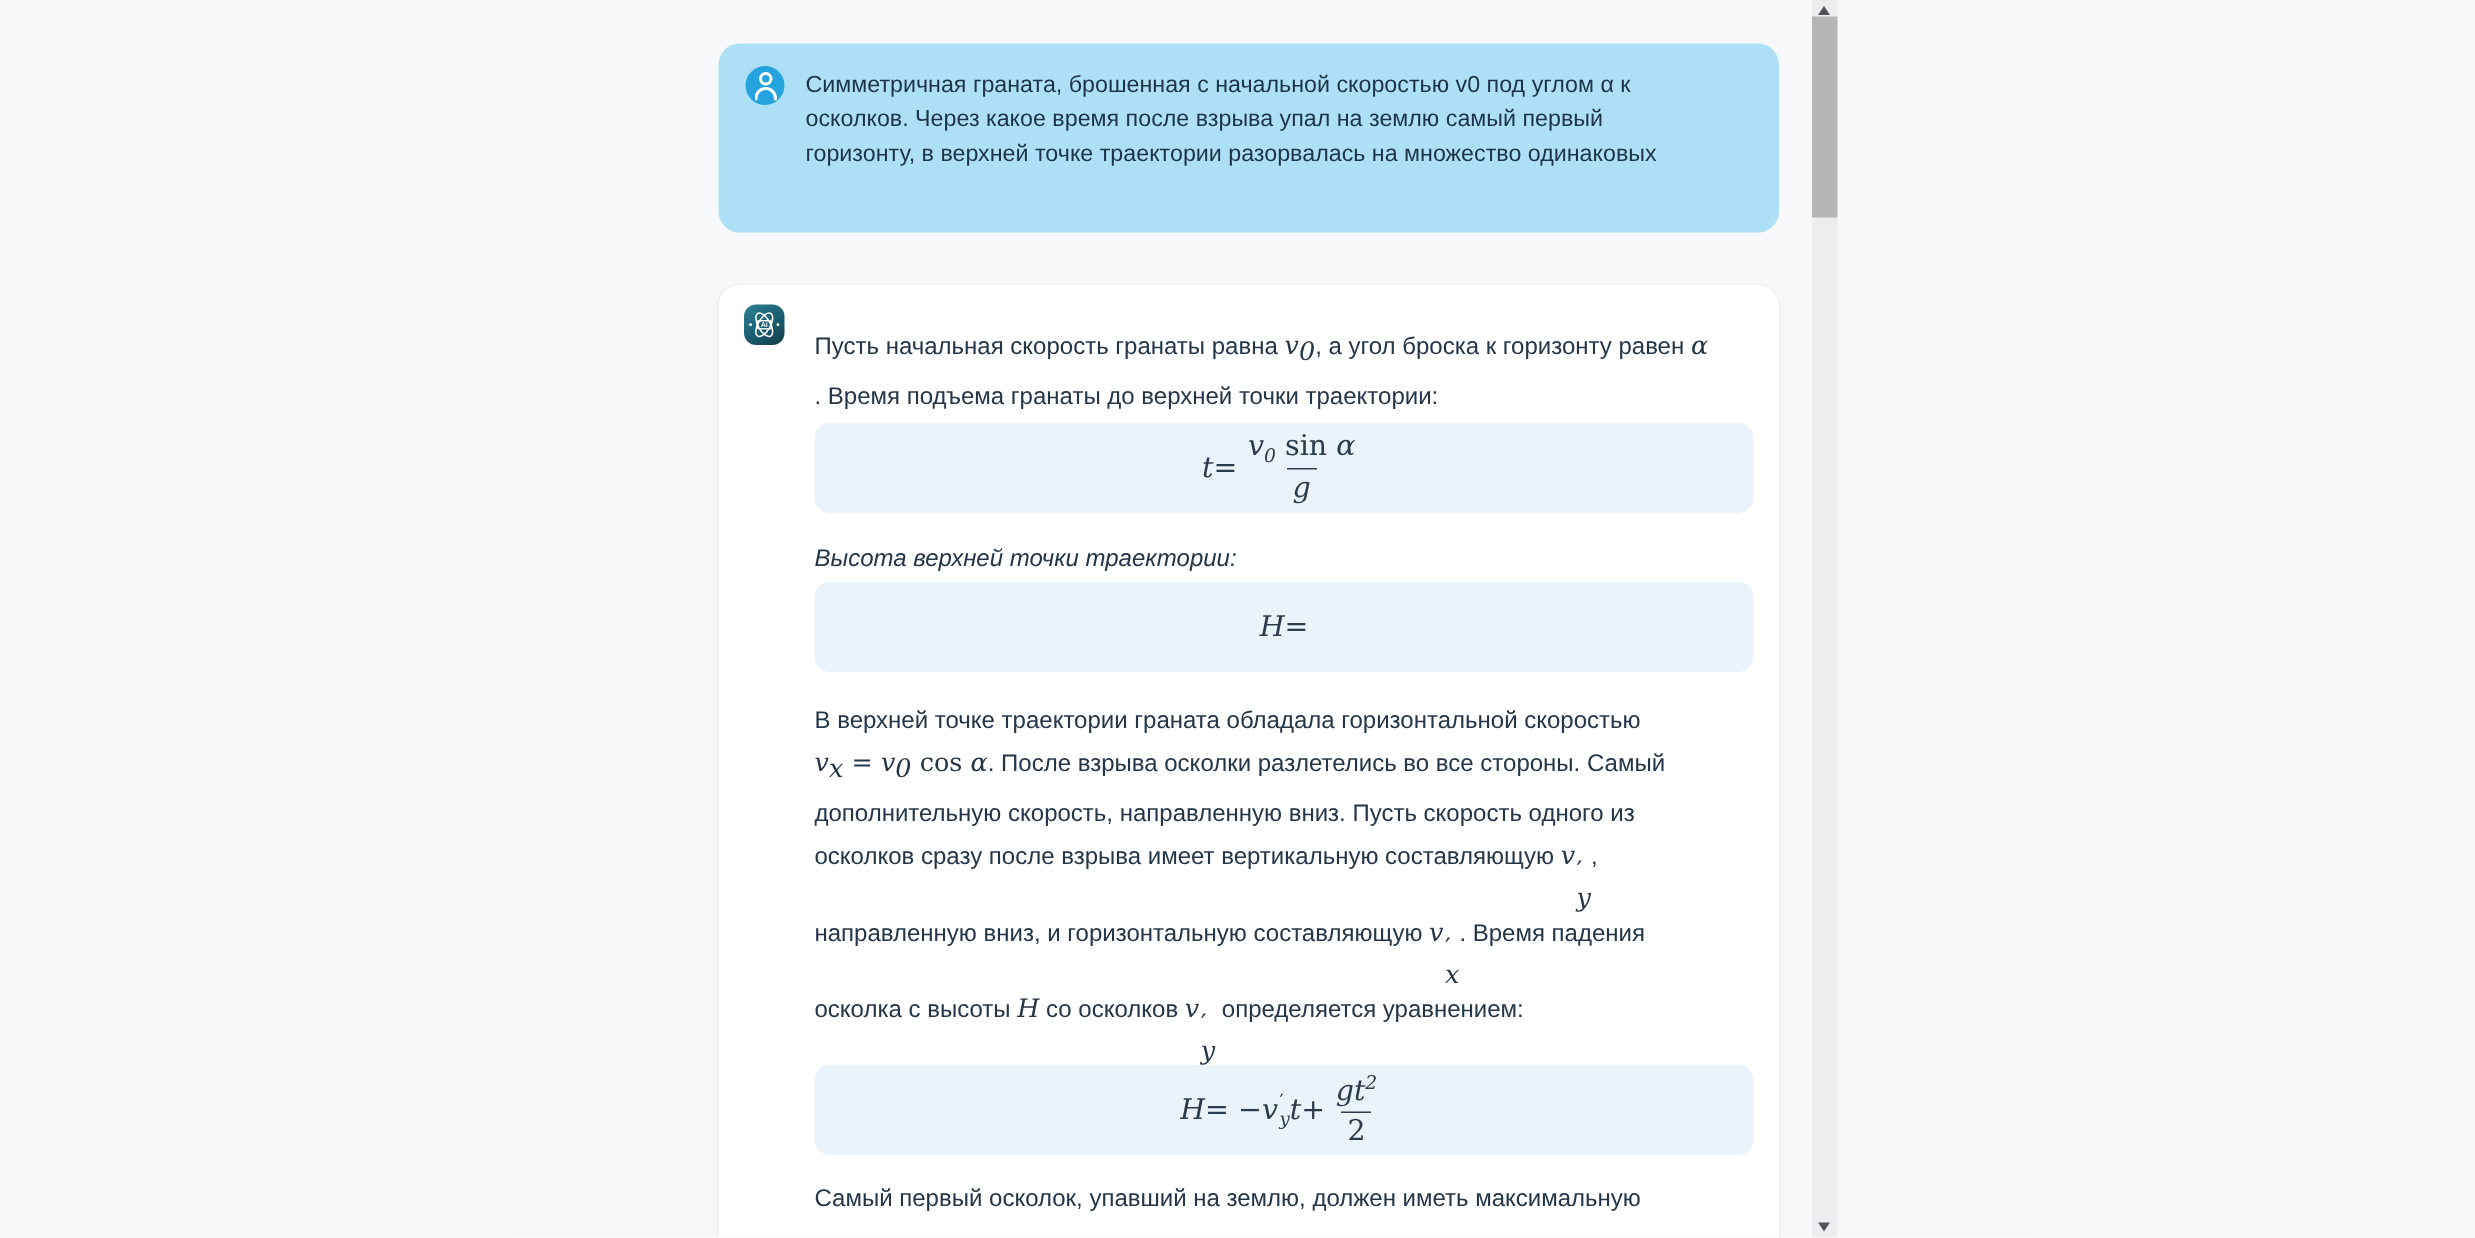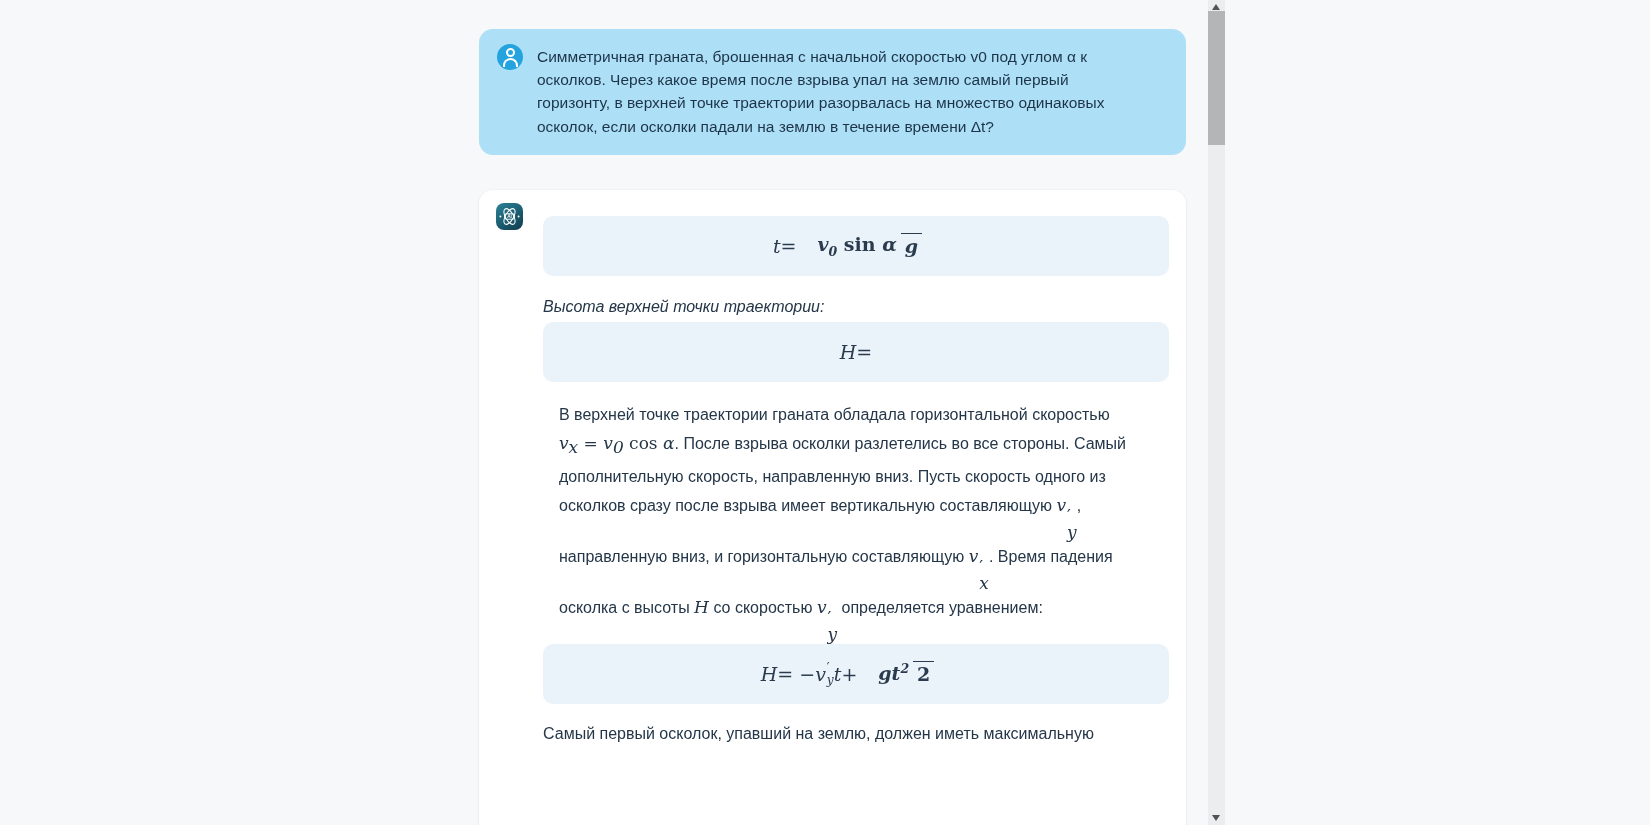--- a/index.html
+++ b/index.html
@@ -34,42 +34,42 @@
   }
   .ai-avatar{
     position:absolute;left:17px;top:13px;width:27px;height:27px;border-radius:8px;
     background:linear-gradient(145deg,#2c8296 0%,#1b5c70 55%,#123c49 100%);
     display:flex;align-items:center;justify-content:center;
   }
   .ai-content{box-sizing:border-box;padding:26px 17px 0 64px;font-size:16px;}
   .para .line{white-space:nowrap;}
   .b0{line-height:30px;margin:0 0 2px 0;}
   .b2{line-height:30px;margin:16px 0 0 0;font-style:italic;}
-  .b4{line-height:29px;margin:18px 0 0 16px;}
+  .b4{line-height:29px;margin:18px 0 0 0;}
   .b6{line-height:27px;margin:16px 0 0 0;}
 
   
   .fbox{
     height:60px;border-radius:10px;background:#eaf2fa;
     display:flex;align-items:center;justify-content:center;
   }
   .formula{font-size:19px;color:#2b3b4e;display:flex;align-items:center;}
 
   
   .mi{font-family:"DejaVu Serif",serif;font-style:italic;}
   .mr{font-family:"DejaVu Serif",serif;}
   .para .mi,.para .mr{font-size:17px;}
   sub{font-size:66%;}
   sup{font-size:66%;}
   .ss{display:inline-flex;flex-direction:column;align-items:flex-start;
       font-size:64%;line-height:1.05;vertical-align:-0.55em;margin-left:1px;}
   .ss .ssp{font-style:normal;}
   .ss .ssb{}
-  .frac{display:inline-flex;flex-direction:row;align-items:center;
-        vertical-align:middle;margin:0 17px;line-height:1.3;font-weight:bold;}
+  .frac{display:inline-flex;flex-direction:column;align-items:center;
+        vertical-align:middle;margin:0 3px;line-height:1.3;}
   .frac .num,.frac .den{padding:0 4px;display:inline-block;}
   .frac .den{border-top:1px solid #2b3b4e;}
 
   
   .scrollbar{position:absolute;left:1208px;top:0;width:17px;height:825px;background:#ecedee;}
   .sb-arrow{position:absolute;left:4px;width:0;height:0;
     border-left:4.5px solid transparent;border-right:4.5px solid transparent;}
   .sb-up{top:4px;border-bottom:6px solid #4f5357;}
   .sb-down{bottom:4px;border-top:6px solid #4f5357;}
   .sb-thumb{position:absolute;left:0;top:11px;width:17px;height:134px;background:#b3b5b7;}
@@ -84,40 +84,43 @@
       <div class="user-avatar">
         <div>
           <div class="p-head"></div>
           <div class="p-body"></div>
         </div>
       </div>
       <div class="user-text" id="user-text">
           <div class="uline">Симметричная граната, брошенная с начальной скоростью v0 под углом α к</div>
           <div class="uline">осколков. Через какое время после взрыва упал на землю самый первый</div>
           <div class="uline">горизонту, в верхней точке траектории разорвалась на множество одинаковых</div>
-          <div class="uline">осколок, если осколки падали на землю в течение времени Δt?</div>
         </div>
     </div>
 
     <div class="ai-card">
       <div class="ai-avatar">
         <span style="display:flex;">
           <svg width="21" height="21" viewBox="0 0 24 24">
             <g fill="none" stroke="#ffffff" stroke-width="1.2">
               <ellipse cx="12" cy="12" rx="10" ry="4.6" transform="rotate(60 12 12)"></ellipse>
               <ellipse cx="12" cy="12" rx="10" ry="4.6" transform="rotate(-60 12 12)"></ellipse>
             </g>
             <circle cx="1.6" cy="12" r="1.1" fill="#ffffff"></circle>
             <circle cx="22.4" cy="12" r="1.1" fill="#ffffff"></circle>
             <rect x="6.6" y="8.9" width="10.8" height="6.2" rx="1.6" fill="none" stroke="#ffffff" stroke-width="1.1"></rect>
             <text x="12" y="13.8" font-size="5.4" fill="#ffffff" text-anchor="middle" font-family="Liberation Sans, sans-serif" font-weight="bold">Ai</text>
           </svg>
         </span>
       </div>
       <div class="ai-content" id="ai-content">
+          <div class="para b0">
+            <div class="line"><span class="txt">Пусть начальная скорость гранаты равна </span><span class="mi">v</span><sub class="mi">0</sub><span class="txt">, а угол броска к горизонту равен </span><span class="mi">α</span></div>
+            <div class="line"><span class="txt">. Время подъема гранаты до верхней точки траектории:</span></div>
+          </div>
           <div class="fbox b1">
             <div class="formula">
               <span class="mi">t</span>
               <span class="mr"> = </span>
               <span class="frac">
                 <span class="num"><span class="mi">v</span><sub class="mi">0</sub><span class="mr"> sin </span><span class="mi">α</span></span>
                 <span class="den"><span class="mi">g</span></span>
               </span>
             </div>
           </div>
@@ -135,21 +138,21 @@
             <div class="line"><span class="mi">v</span><sub class="mi">x</sub><span class="mr"> = </span><span class="mi">v</span><sub class="mi">0</sub><span class="mr"> cos </span><span class="mi">α</span><span class="txt">. После взрыва осколки разлетелись во все стороны. Самый</span></div>
             <div class="line"><span class="txt">дополнительную скорость, направленную вниз. Пусть скорость одного из</span></div>
             <div class="line"><span class="txt">осколков сразу после взрыва имеет вертикальную составляющую </span><span class="mi">v</span><span class="ss mi">
                 <span class="ssp">′</span>
                 <span class="ssb">y</span>
               </span><span class="txt">,</span></div>
             <div class="line"><span class="txt">направленную вниз, и горизонтальную составляющую </span><span class="mi">v</span><span class="ss mi">
                 <span class="ssp">′</span>
                 <span class="ssb">x</span>
               </span><span class="txt">. Время падения</span></div>
-            <div class="line"><span class="txt">осколка с высоты </span><span class="mi">H</span><span class="txt"> со скоростью </span><span class="mi">v</span><span class="ss mi">
+            <div class="line"><span class="txt">осколка с высоты </span><span class="mi">H</span><span class="txt"> со осколков </span><span class="mi">v</span><span class="ss mi">
                 <span class="ssp">′</span>
                 <span class="ssb">y</span>
               </span><span class="txt"> определяется уравнением:</span></div>
           </div>
           <div class="fbox b5">
             <div class="formula">
               <span class="mi">H</span>
               <span class="mr"> = −</span>
               <span class="mi">v</span>
               <span class="ss mi">

